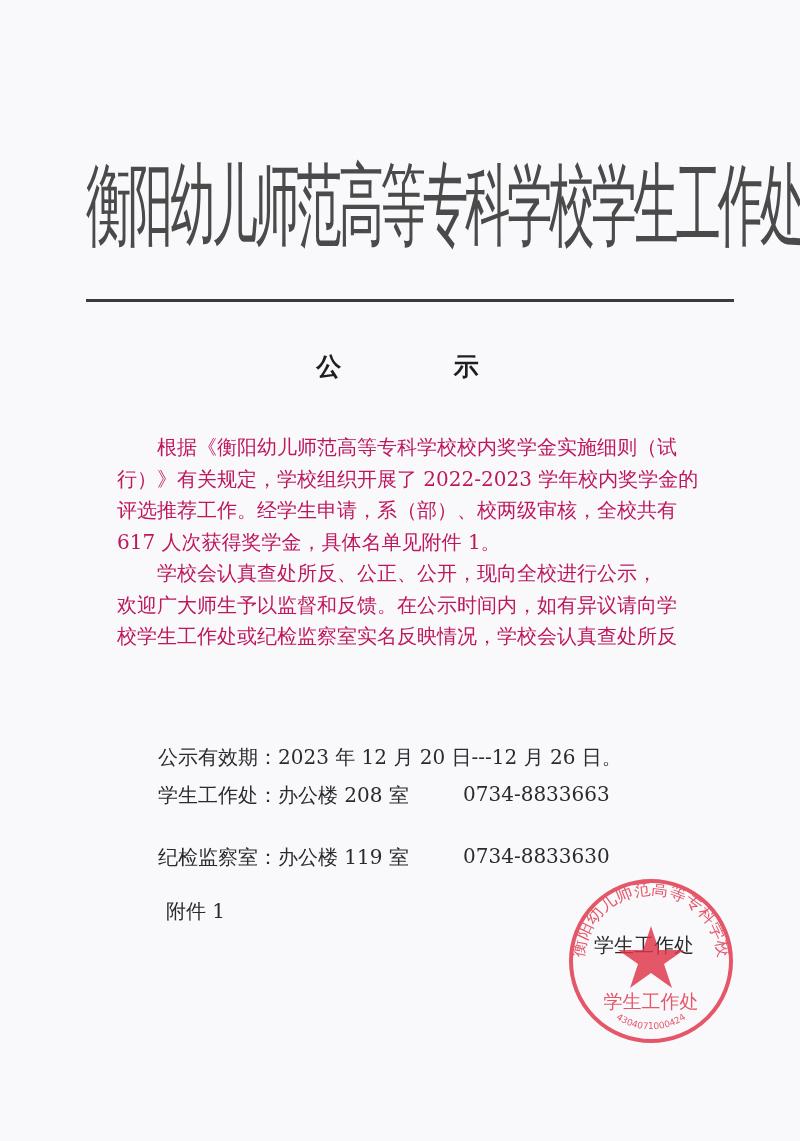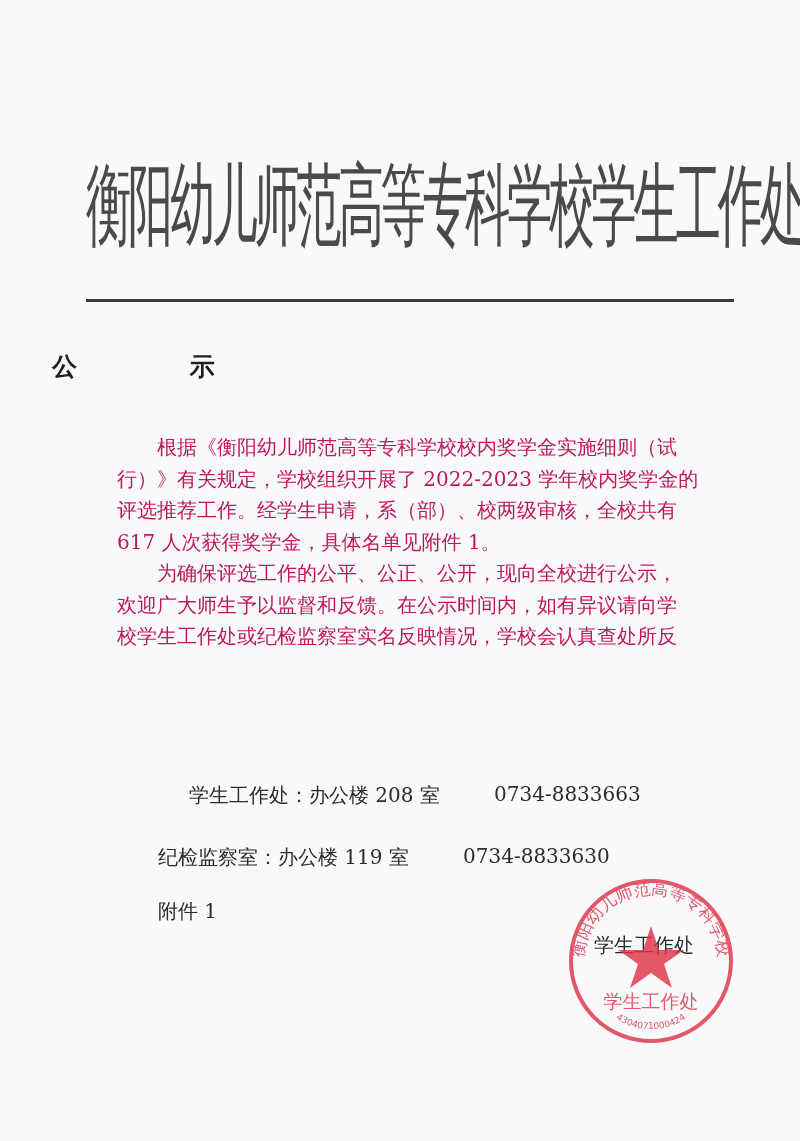--- a/index.html
+++ b/index.html
@@ -16,32 +16,32 @@
     font-family:"DejaVu Serif","Liberation Serif",serif;
     font-size:58px; color:#4a4a4a; letter-spacing:-4px;
     white-space:nowrap; line-height:110px;
     transform:scaleY(1.55) scaleX(0.78); transform-origin:left center;
   }
   .rule {
     position:absolute; left:86px; top:299px; width:648px; height:3px;
     background:#3b3b3b;
   }
   .title {
-    position:absolute; left:0; top:350px; width:795px; text-align:left;
+    position:absolute; left:0; top:350px; width:795px; text-align:center;
     font-size:25px; font-weight:bold; color:#1e1e1e; letter-spacing:52px;
     text-indent:52px;
   }
   .body-text {
     position:absolute; left:117px; top:432px; width:520px;
     font-size:20px; line-height:31.5px; color:#be185d;
   }
   .line { white-space:nowrap; height:31.5px; display:block; }
   .contact { position:absolute; left:158px; font-size:20px; color:#2b2b2b; white-space:nowrap; }
   .contact .tel { position:absolute; left:305px; }
-  .attachment { position:absolute; left:158px; top:898px; font-size:20px; color:#2b2b2b; }
+  .attachment { position:absolute; left:166px; top:898px; font-size:20px; color:#2b2b2b; }
   .signer { position:absolute; left:594px; top:932px; font-size:20px; color:#2b2b2b; white-space:nowrap; }
   .sign-date { position:absolute; left:535px; top:968px; font-size:20px; color:#2b2b2b; white-space:nowrap; }
   .seal {
     position:absolute; left:566px; top:876px; width:170px; height:170px;
     opacity:0.82; pointer-events:none;
   }
 </style>
 </head>
 <body>
 
@@ -50,27 +50,28 @@
   <div class="letterhead">衡阳幼儿师范高等专科学校学生工作处</div>
   <div class="rule"></div>
 
   <div class="title">公 示</div>
 
   <div class="body-text">
     <span class="line">　　根据《衡阳幼儿师范高等专科学校校内奖学金实施细则（试</span>
     <span class="line">行）》有关规定，学校组织开展了 2022-2023 学年校内奖学金的</span>
     <span class="line">评选推荐工作。经学生申请，系（部）、校两级审核，全校共有</span>
     <span class="line">617 人次获得奖学金，具体名单见附件 1。</span>
-    <span class="line">　　为确保评选工作的公平、公正、公开，现向全校进行公示，</span>
+    <span class="line">　　学校会认真查处所反、公正、公开，现向全校进行公示，</span>
     <span class="line">欢迎广大师生予以监督和反馈。在公示时间内，如有异议请向学</span>
     <span class="line">校学生工作处或纪检监察室实名反映情况，学校会认真查处所反</span>
   </div>
 
+  <div class="contact" style="top:744px;">公示有效期：2023 年 12 月 20 日---12 月 26 日。</div>
 
-  <div class="contact" style="top:782px;margin-left:31px;">
+  <div class="contact" style="top:782px;">
     <span>学生工作处：办公楼 208 室</span>
     <span class="tel">0734-8833663</span>
   </div>
 
   <div class="contact" style="top:844px;">
     <span>纪检监察室：办公楼 119 室</span>
     <span class="tel">0734-8833630</span>
   </div>
 
   <div class="attachment">附件 1</div>

